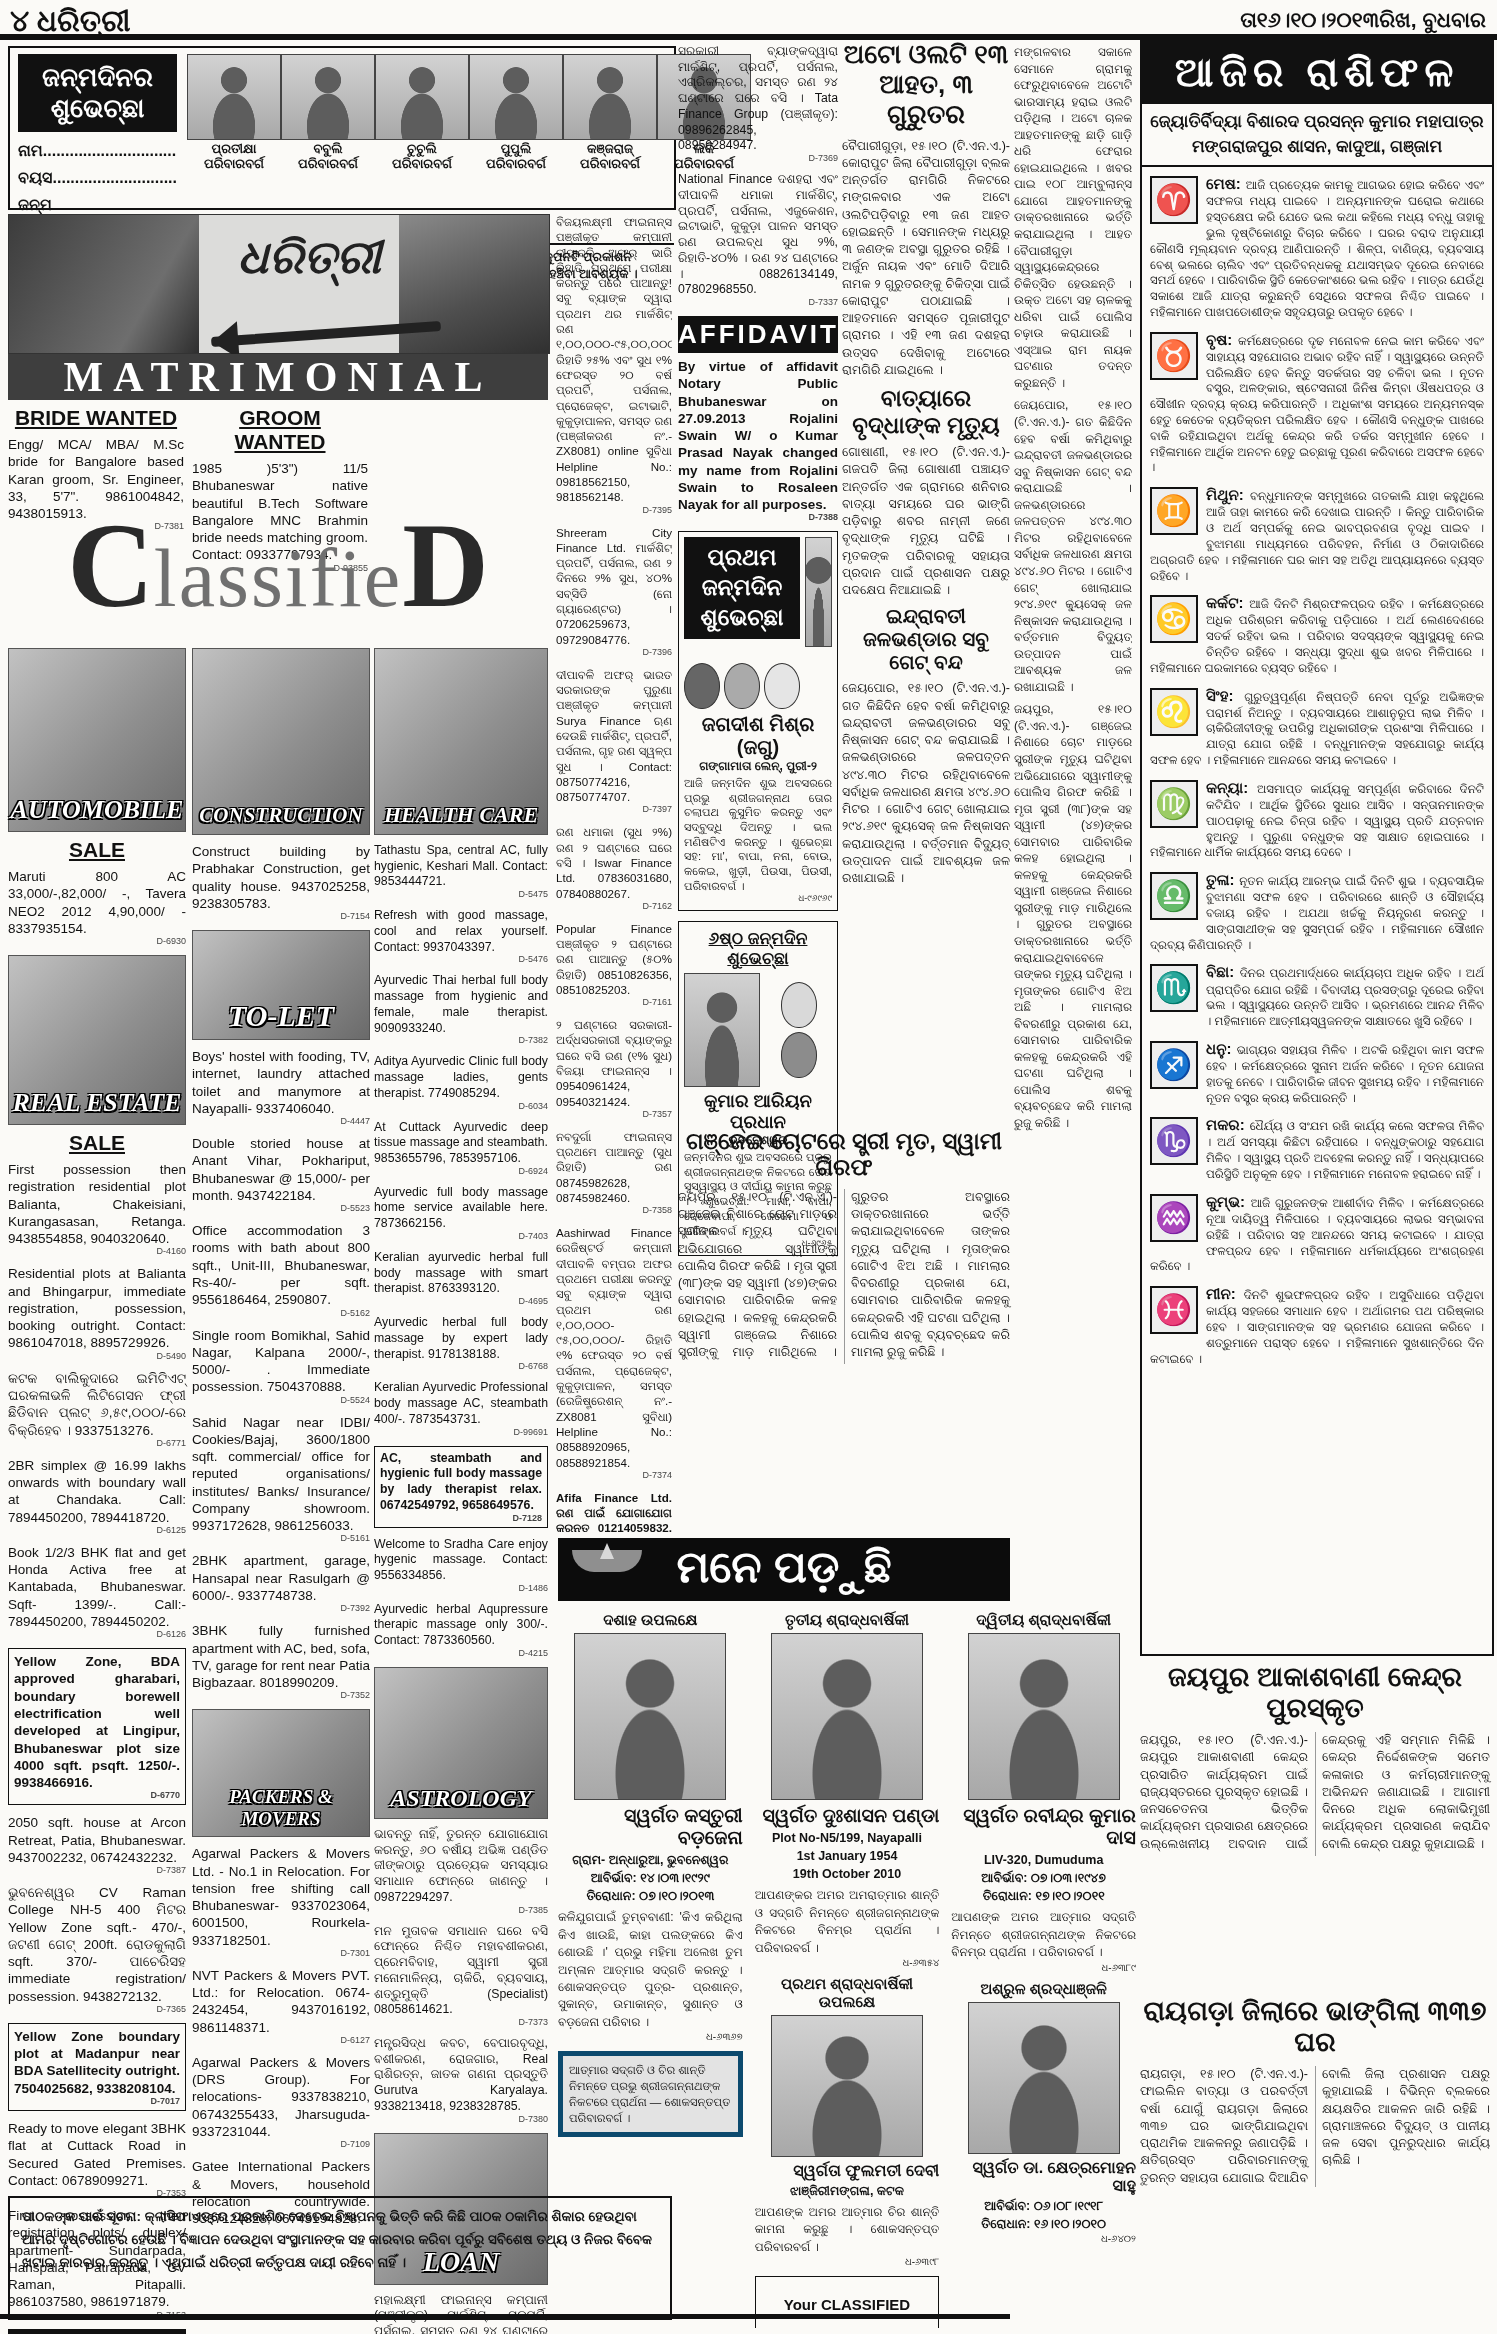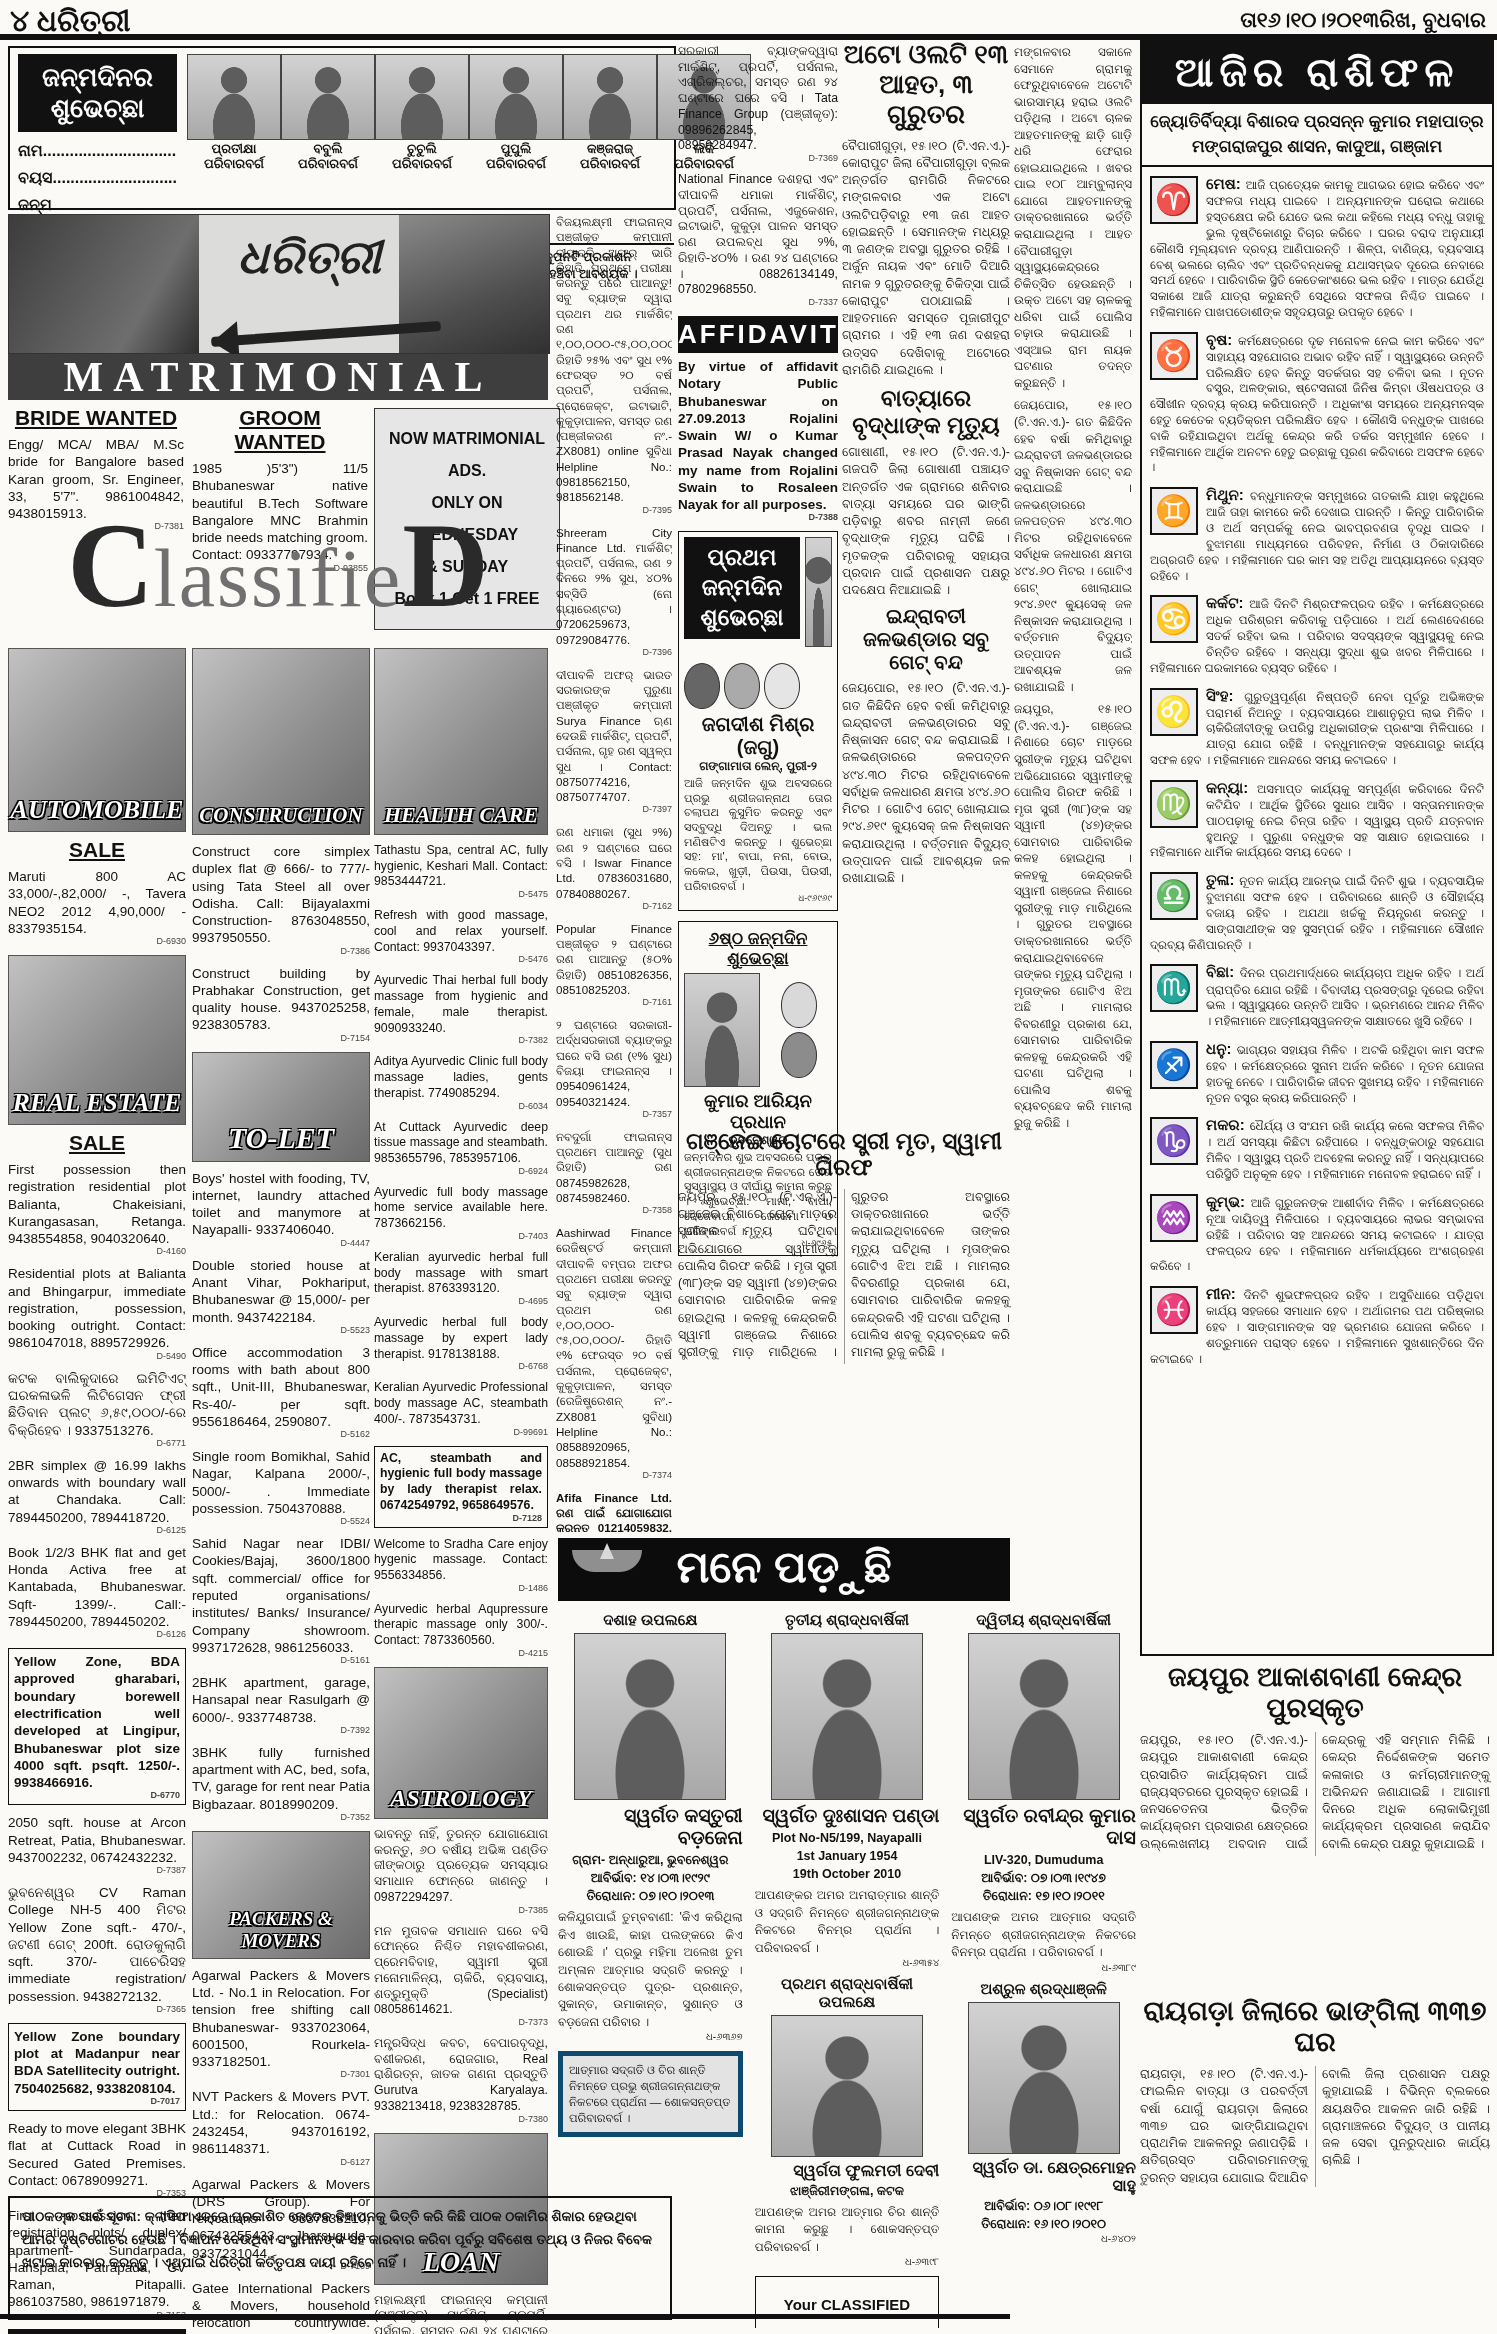--- a/index.html
+++ b/index.html
@@ -173,26 +173,20 @@
     <div>
         <div class="ad"><span class="ad-t">Engg/ MCA/ MBA/ M.Sc bride for Bangalore based Karan groom, Sr. Engineer, 33, 5'7".  9861004842, 9438015913.</span><span class="ad-id">D-7381</span></div>
       </div>
   </div>
   <div class="abs" style="left:192px;top:404px;width:176px;">
     <div class="want-h">GROOM WANTED</div>
     <div>
         <div class="ad"><span class="ad-t">1985 )5'3") 11/5 Bhubaneswar native beautiful B.Tech Software Bangalore MNC Brahmin bride needs matching groom. Contact: 09337797934.</span><span class="ad-id">D-93855</span></div>
       </div>
   </div>
-  <div class="abs" id="now-matri" style="left:374px;top:408px;width:172px;">
-      <div>NOW MATRIMONIAL ADS.</div>
-      <div>ONLY ON WEDNESDAY</div>
-      <div>&amp; SUNDAY</div>
-      <div>Book 1 Get 1 FREE</div>
-    </div>
 
   <div class="abs" id="clogo" style="left:8px;top:516px;width:540px;height:128px;">
     <span class="big serif">C</span><span class="mid serif">lassifie</span><span class="big serif">D</span>
   </div>
 
   <div class="abs" style="left:8px;top:648px;width:178px;">
     <div class="imgbox" style="height:182px;">
       <div class="imglabel" style="font-size:26px;">AUTOMOBILE</div>
     </div>
     <div class="sale-h">SALE</div>
@@ -219,21 +213,20 @@
     <div class="black-h">GENERAL</div>
 
   </div>
 
   <div class="abs" style="left:192px;top:648px;width:178px;">
     <div class="imgbox" style="height:185px;">
       <div class="imglabel" style="font-size:21px;">CONSTRUCTION</div>
     </div>
     <div style="height:8px;"></div>
     <div>
-        <div class="ad"><span class="ad-t">Construct core simplex duplex flat @ 666/- to 777/- using Tata Steel all over Odisha. Call: Bijayalaxmi Construction- 8763048550, 9937950550.</span><span class="ad-id">D-7386</span></div>
         <div class="ad"><span class="ad-t">Construct building by Prabhakar Construction, get quality house. 9437025258, 9238305783.</span><span class="ad-id">D-7154</span></div>
       </div>
     <div class="imgbox" style="height:108px;">
       <div class="imglabel" style="font-size:30px;">TO-LET</div>
     </div>
     <div style="height:8px;"></div>
     <div>
         <div class="ad"><span class="ad-t">Boys' hostel with fooding, TV, internet, laundry attached toilet and manymore at Nayapalli- 9337406040.</span><span class="ad-id">D-4447</span></div>
         <div class="ad"><span class="ad-t">Double storied house at Anant Vihar, Pokhariput, Bhubaneswar @ 15,000/- per month. 9437422184.</span><span class="ad-id">D-5523</span></div>
         <div class="ad"><span class="ad-t">Office accommodation 3 rooms with bath about 800 sqft., Unit-III, Bhubaneswar, Rs-40/- per sqft. 9556186464, 2590807.</span><span class="ad-id">D-5162</span></div>

